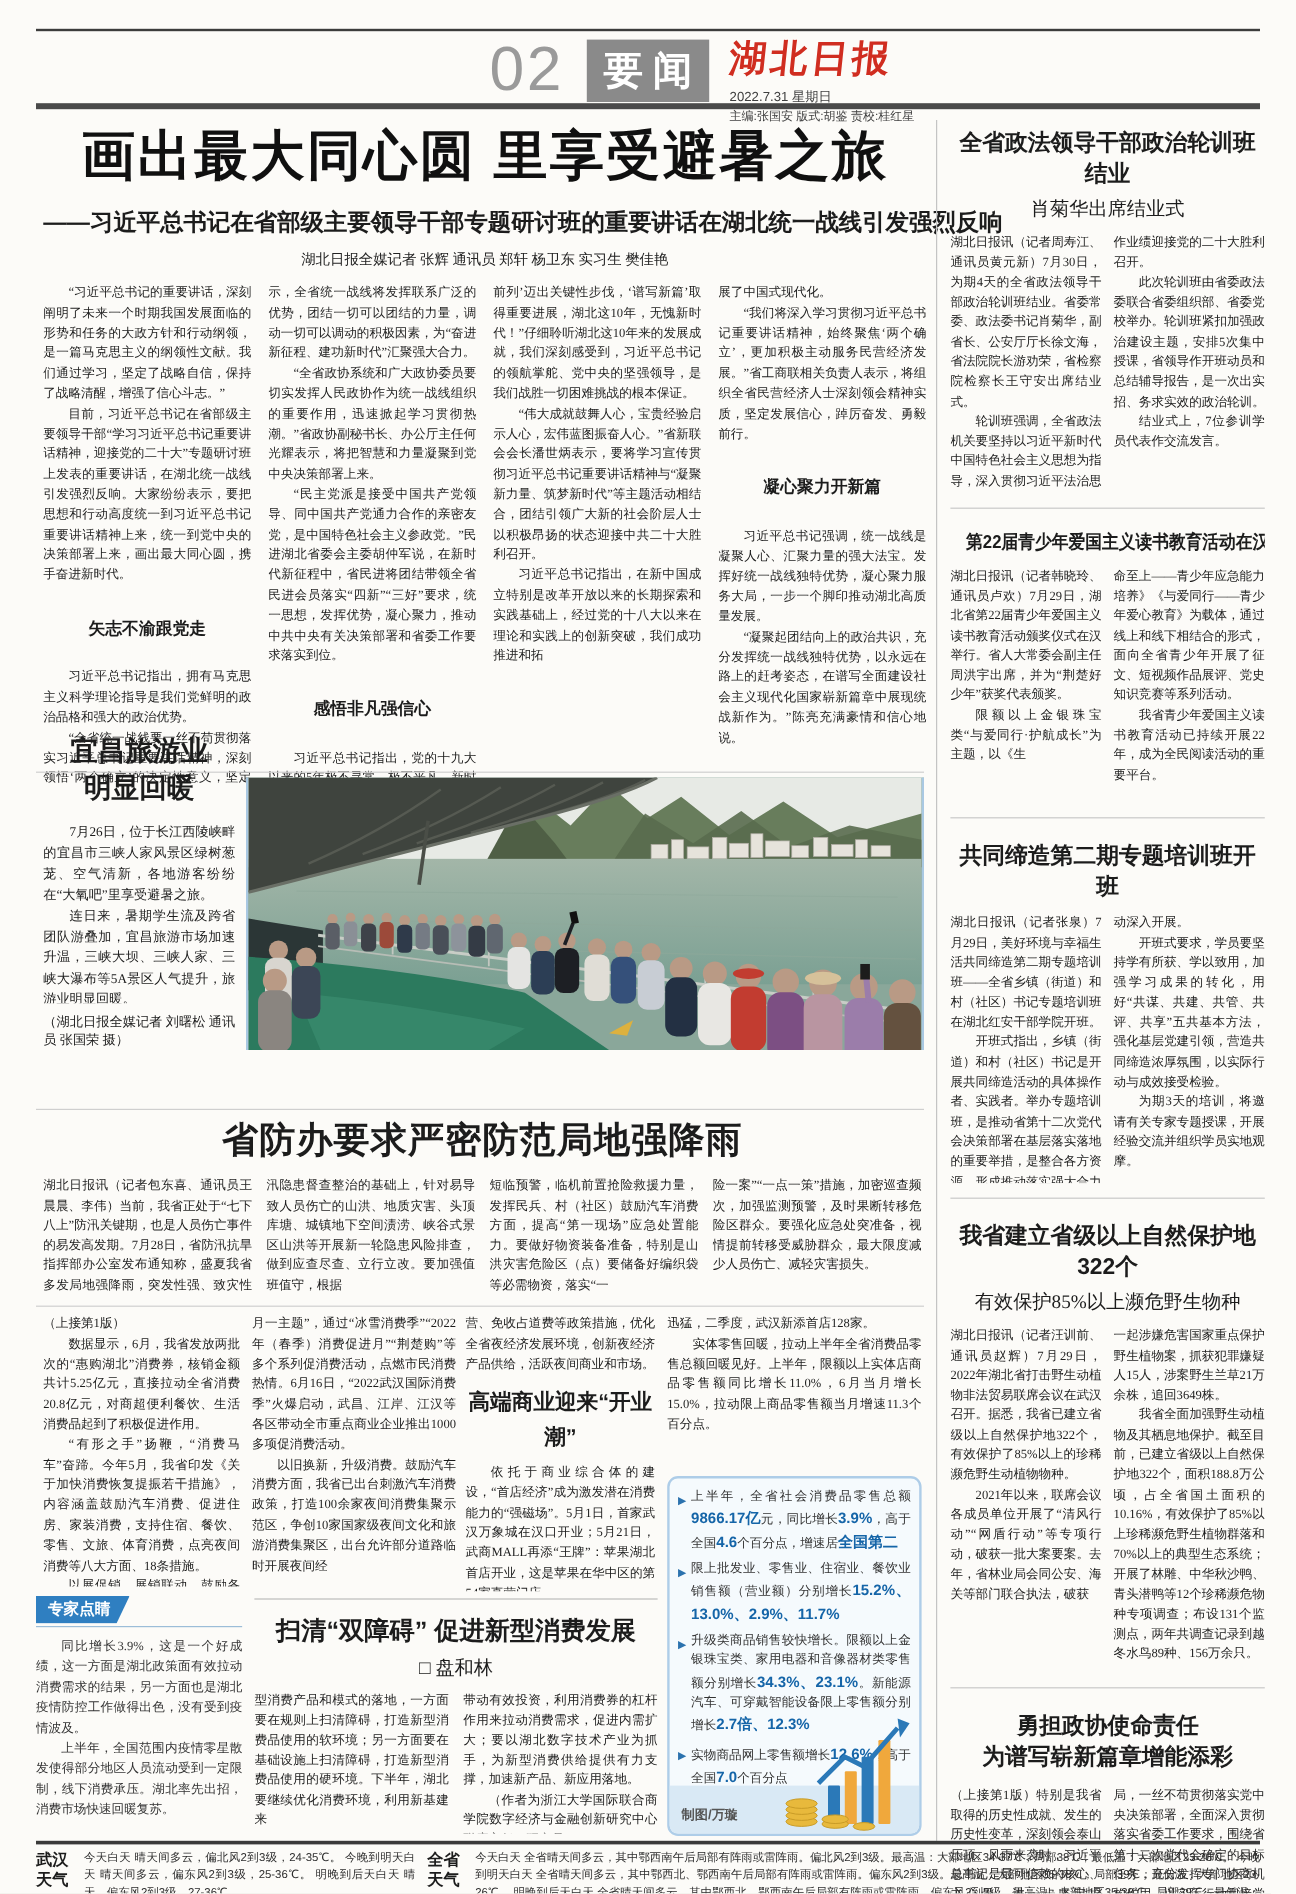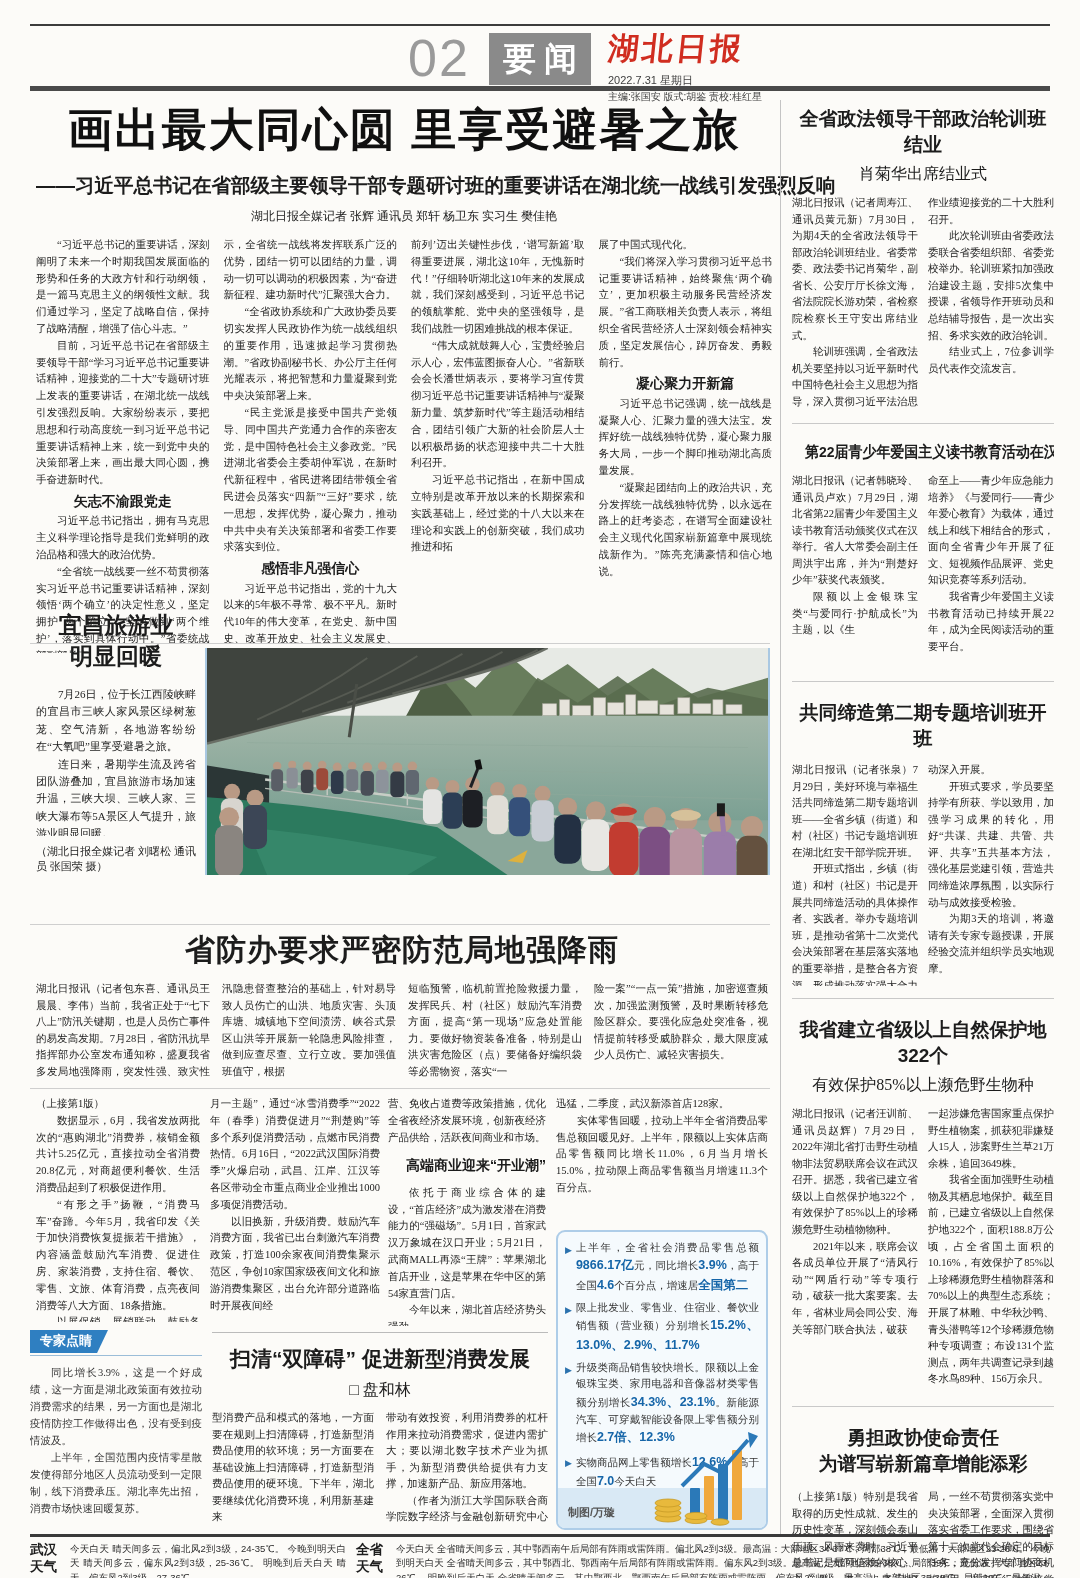--- a/index.html
+++ b/index.html
@@ -14,21 +14,21 @@
         letter-spacing:8px;padding-left:8px;box-sizing:border-box;font-family:"Liberation Sans",sans-serif;}
   .brand{left:608px;top:28px;width:260px;}
   .logo{color:#d02d20;font-size:31px;font-weight:bold;transform:skewX(-6deg);letter-spacing:3px;
         font-family:"Liberation Serif",serif;}
   .dateline{font-size:11px;color:#3f3f3f;margin-top:3px;font-family:"Liberation Sans",sans-serif;}
   .staffline{font-size:10px;color:#3f3f3f;margin-top:2px;font-family:"Liberation Sans",sans-serif;}
   .rule-thick{left:30px;top:86px;width:1020px;height:5px;background:#4a4a4a;}
   
   .bt p{margin:0;text-indent:2em;text-align:justify;}
   .bt p.noind{text-indent:0;}
-  .subhead{text-align:center;font-weight:bold;font-size:14px;margin:1px 0;font-family:"Liberation Sans",sans-serif;}
+  .subhead{text-align:center;font-weight:bold;font-size:14px;margin:23px 0;font-family:"Liberation Sans",sans-serif;}
   .cols{display:flex;}
   .cols .c{overflow:hidden;}
   
   .lead{left:36px;top:98px;width:736px;}
   .lead h1{margin:2px 0 0;text-align:center;font-size:45px;font-weight:900;letter-spacing:2px;
         font-family:"Liberation Sans",sans-serif;color:#101010;}
   .lead .sub{text-align:center;font-size:19.5px;font-weight:bold;margin-top:12px;white-space:nowrap;
         font-family:"Liberation Sans",sans-serif;}
   .lead .byline{text-align:center;font-size:12px;margin-top:9px;color:#222;}
   .lead .cols{margin-top:12px;gap:14px;}
@@ -55,21 +55,21 @@
   
   .flood{left:36px;top:930px;width:732px;}
   .flood h1{margin:0;text-align:center;font-size:30px;font-weight:900;letter-spacing:1px;font-family:"Liberation Sans",sans-serif;}
   .flood .cols{margin-top:10px;gap:12px;}
   .flood .c{flex:1;height:96px;font-size:10.5px;line-height:1.58;}
   
   .colA{left:36px;top:1096px;width:164px;height:226px;font-size:10.5px;line-height:1.6;overflow:hidden;}
   .colB{left:210px;top:1096px;width:170px;height:226px;font-size:10.5px;line-height:1.6;overflow:hidden;}
   .colC{left:388px;top:1096px;width:158px;height:230px;font-size:10.5px;line-height:1.6;overflow:hidden;}
   .colD{left:556px;top:1096px;width:212px;height:124px;font-size:10.5px;line-height:1.6;overflow:hidden;}
-  .colC .subhead{font-size:14px;margin:8px 0;text-align:right;}
+  .colC .subhead{font-size:18px;margin:8px 0;}
   .expert{left:30px;top:1330px;width:172px;height:200px;overflow:hidden;}
   .expert-tag{display:inline-block;background:#2f7fc1;color:#fff;font-weight:bold;font-size:13px;
         padding:2px 16px 3px 10px;clip-path:polygon(0 0,100% 0,86% 100%,0 100%);font-family:"Liberation Sans",sans-serif;}
   .expert-rule{height:1px;background:#9bbdd8;margin:2px 0 8px;}
   .expert .bt{font-size:10.5px;line-height:1.62;color:#333;}
   .sweep{left:212px;top:1332px;width:336px;height:198px;border-top:1px solid #bbb;padding-top:8px;overflow:hidden;box-sizing:border-box;}
   .sweep h2{margin:4px 0 0;text-align:center;font-size:21px;font-weight:900;font-family:"Liberation Sans",sans-serif;}
   .sweep .author{text-align:center;font-size:16px;margin-top:7px;}
   .sweep .cols{margin-top:9px;gap:12px;}
   .sweep .c{flex:1;height:118px;font-size:10.5px;line-height:1.58;}
@@ -401,21 +401,21 @@
       <li>
         <span class="mk">▶</span>
         <span class="tx"><span>限上批发业、零售业、住宿业、餐饮业销售额（营业额）分别增长</span><span class="hl">15.2%、13.0%、2.9%、11.7%</span></span>
       </li>
       <li>
         <span class="mk">▶</span>
         <span class="tx"><span>升级类商品销售较快增长。限额以上金银珠宝类、家用电器和音像器材类零售额分别增长</span><span class="hl">34.3%、23.1%</span><span>。新能源汽车、可穿戴智能设备限上零售额分别增长</span><span class="hl">2.7倍、12.3%</span></span>
       </li>
       <li>
         <span class="mk">▶</span>
-        <span class="tx"><span>实物商品网上零售额增长</span><span class="hl">12.6%</span><span>，高于全国</span><span class="hl">7.0</span><span>今天白天</span></span>
+        <span class="tx"><span>实物商品网上零售额增长</span><span class="hl">12.6%</span><span>，高于全国</span><span class="hl">7.0</span><span>个百分点</span></span>
       </li>
     </ul>
     <div class="info-credit">制图/万璇</div>
     <svg class="info-chart" viewBox="0 0 110 100">
       <rect x="38" y="62" width="10" height="32" fill="#2b79b8" rx="1"></rect>
       <rect x="52" y="50" width="10" height="44" fill="#f0a83c" rx="1"></rect>
       <rect x="66" y="38" width="10" height="56" fill="#2b79b8" rx="1"></rect>
       <rect x="80" y="24" width="10" height="70" fill="#f0a83c" rx="1"></rect>
       <polyline points="30,60 52,38 68,46 96,14" fill="none" stroke="#2b79b8" stroke-width="4"></polyline>
       <polygon points="96,6 106,10 98,22" fill="#2b79b8"></polygon>

